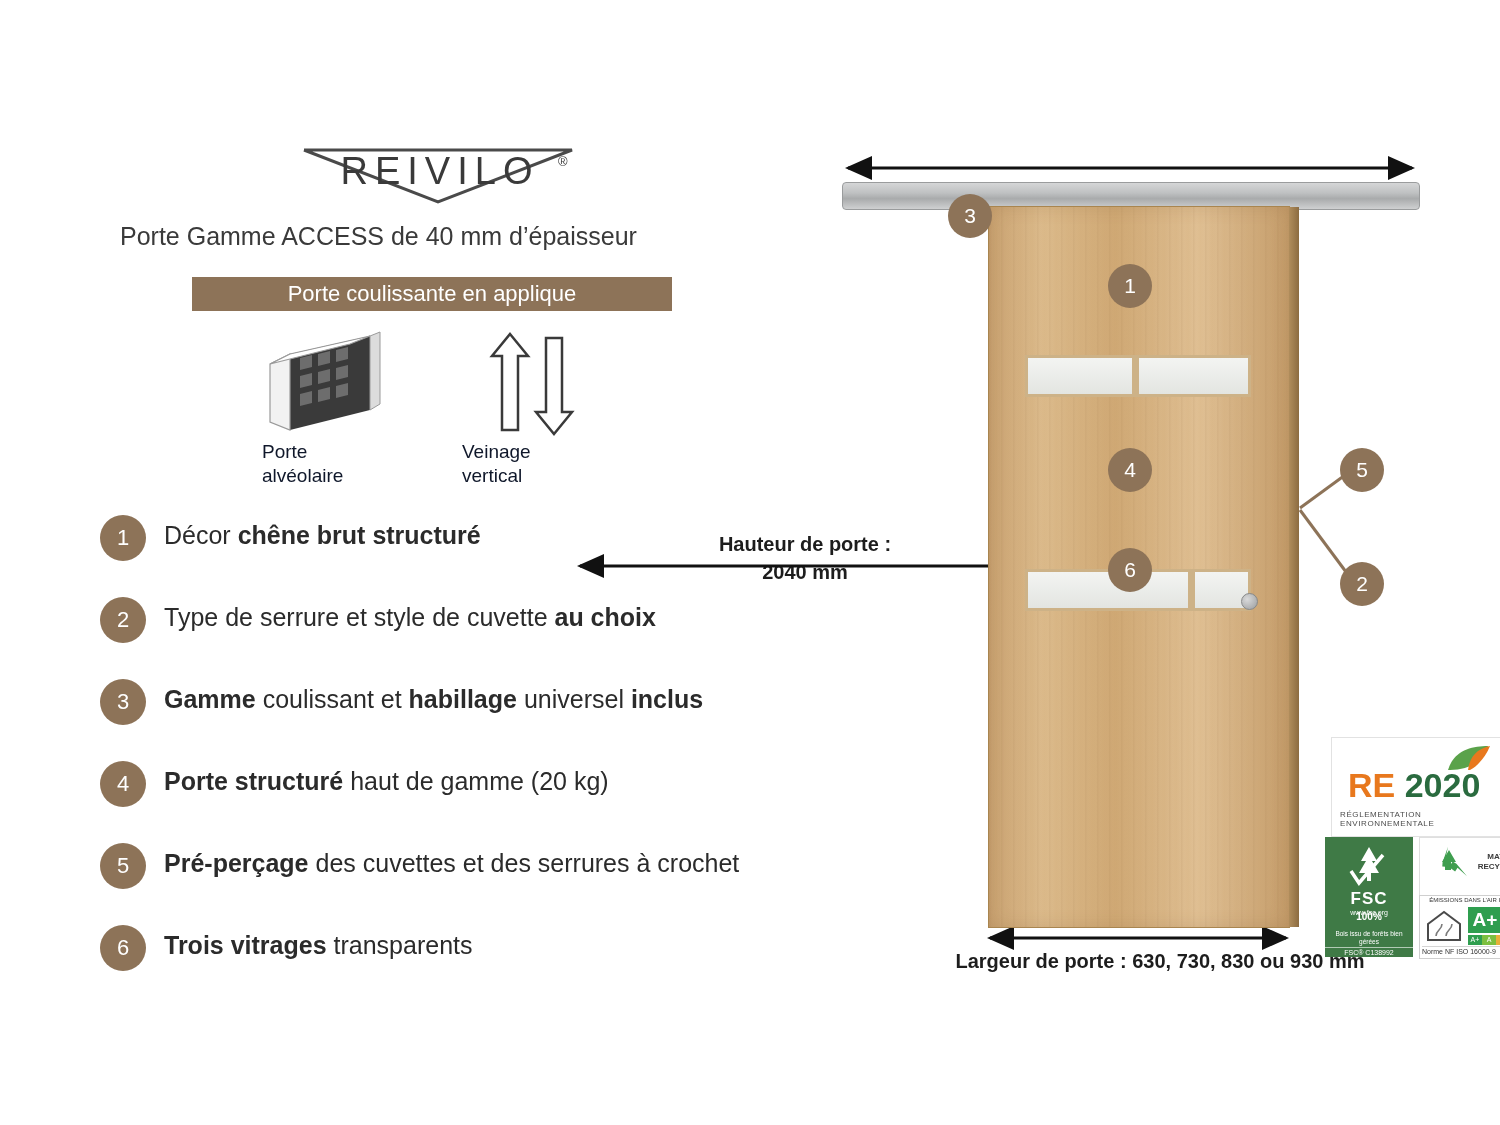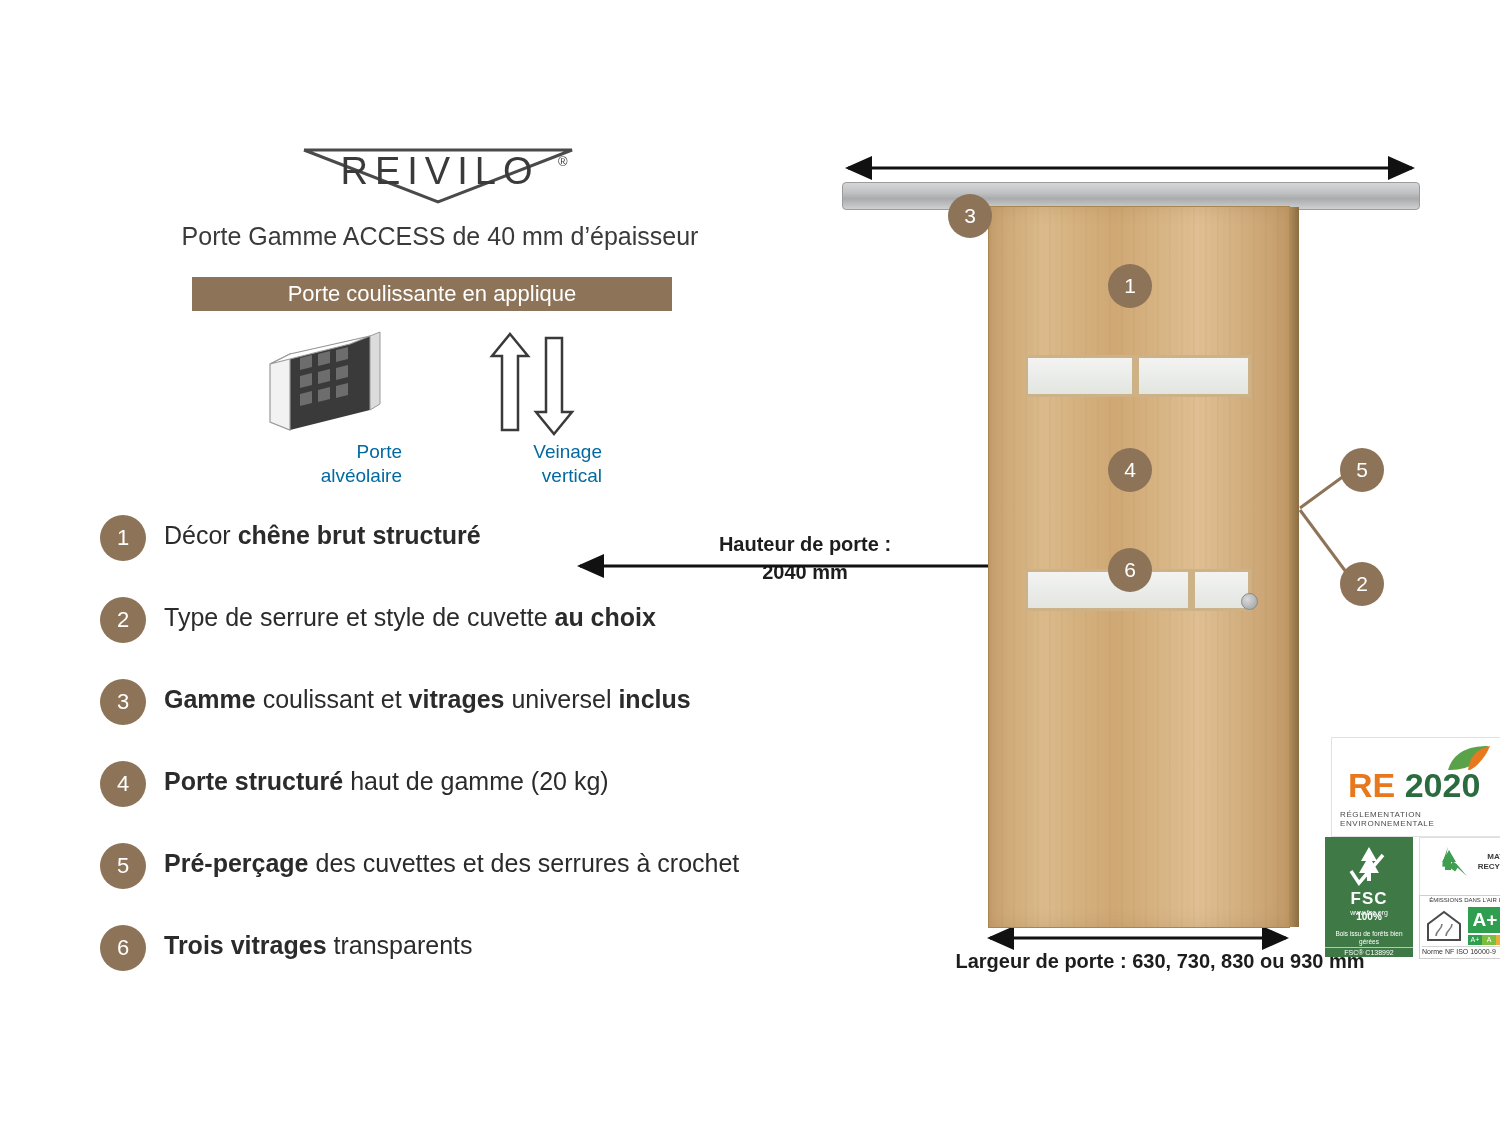--- a/index.html
+++ b/index.html
@@ -53,21 +53,21 @@
     width: 272px;
     height: 58px;
   }
 
   
   .subtitle {
     position: absolute;
     left: 120px;
     top: 222px;
     width: 640px;
-    text-align: center;
+    text-align: left;
     font-size: 25px;
     color: #3a3a3a;
   }
   .banner {
     position: absolute;
     left: 192px;
     top: 277px;
     width: 480px;
     height: 34px;
     background: #8d7358;
@@ -82,24 +82,24 @@
   .picto-block {
     position: absolute;
     top: 330px;
   }
   .picto-door { left: 262px; width: 140px; }
   .picto-grain { left: 462px; width: 140px; }
   .picto-caption {
     position: absolute;
     top: 110px;
     width: 100%;
-    text-align: right;
+    text-align: left;
     font-size: 19px;
     line-height: 1.25;
-    color: #0369a1;
+    color: #0f172a;
   }
   .picto-art {
     position: absolute;
     top: 0;
     left: 0;
     width: 140px;
     height: 108px;
   }
 
   
@@ -411,21 +411,21 @@
     <div class="list-row">
       <div class="badge">2</div>
       <div class="list-text">
         <span>Type de serrure et style de cuvette </span><b>au choix</b>
       </div>
     </div>
 
     <div class="list-row">
       <div class="badge">3</div>
       <div class="list-text">
-        <b>Gamme</b><span> coulissant et </span><b>vitrages</b><span> universel </span><b>inclus</b>
+        <b>Gamme</b><span> coulissant et </span><b>habillage</b><span> universel </span><b>inclus</b>
       </div>
     </div>
 
     <div class="list-row">
       <div class="badge">4</div>
       <div class="list-text">
         <b>Porte structuré</b><span> haut de gamme (20 kg)</span>
       </div>
     </div>
 

